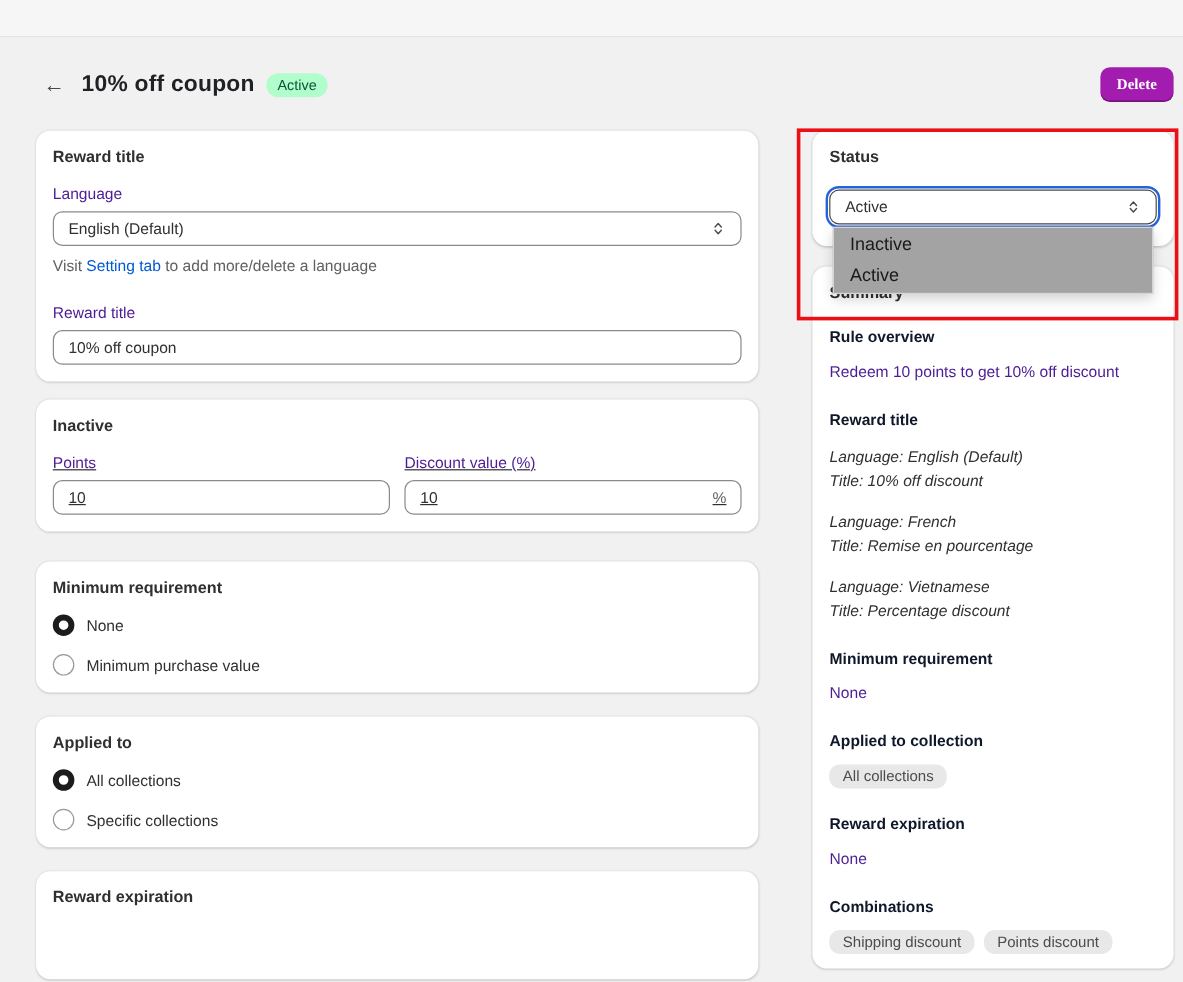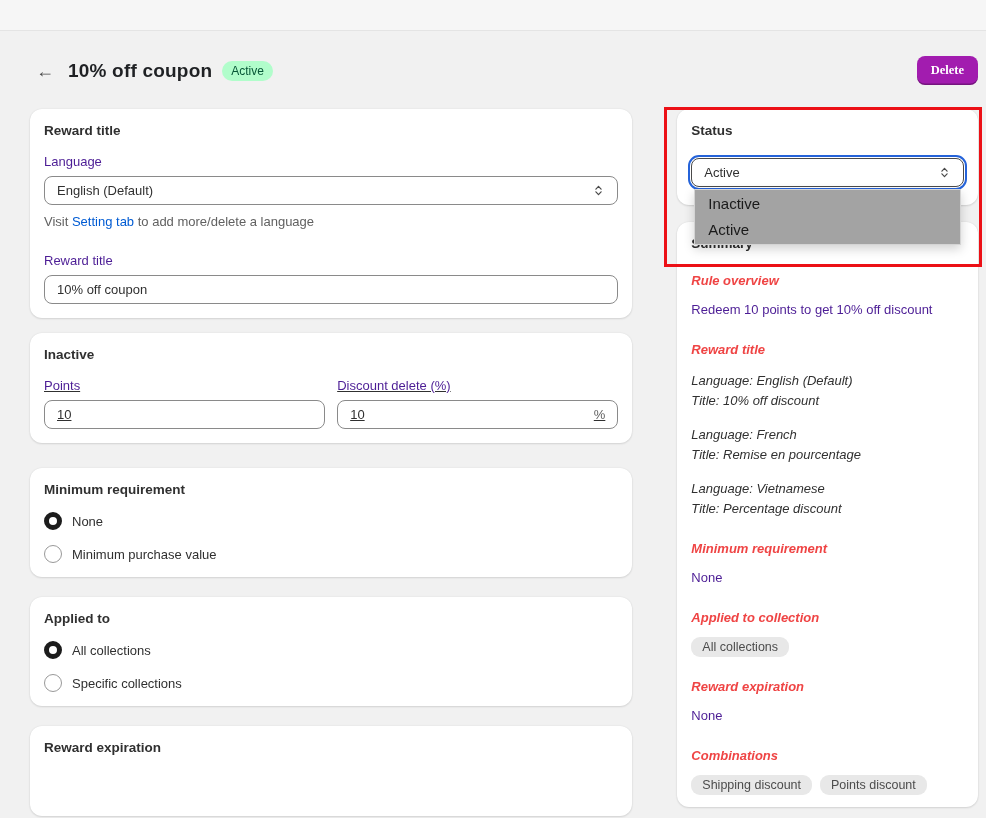--- a/index.html
+++ b/index.html
@@ -64,21 +64,21 @@
   .status-card { height:96px; margin-bottom:17px; position:relative; }
   .select-wrap { position:relative; margin-top:20px; }
   .select.focused { border-color:#4a4a4a; outline:2.5px solid #2563d9; outline-offset:1px; }
   .dropdown { position:absolute; top:calc(100% + 2px); left:3px; right:3px;
               background:#a3a3a3; border:1px solid #d4d4d4;
               box-shadow:0 4px 10px rgba(0,0,0,.18); z-index:60; padding:1px 0; }
   .dropdown .opt { font-size:15px; padding:4px 10px 5px 13px; color:#1a1a1a; cursor:pointer; }
 
   
   .summary-card { height:585px; position:relative; z-index:1; }
-  .sum-label { font-weight:600; color:#ef4444; margin-top:22px;font-style:italic; }
+  .sum-label { font-weight:600; color:#0f172a; margin-top:22px; }
   .sum-text  { margin-top:12px; line-height:20px; color:#4c1d95; }
   .entry { margin-top:14px; line-height:20px;font-style:italic; }
   .entry:first-of-type { margin-top:12px; }
   .pill-row { margin-top:12px; display:flex; gap:8px; }
   .pill { display:inline-block; background:#e8e8e8; color:#4c4c4c;
           font-size:12.5px; padding:3px 11px; border-radius:9px; }
 
   
   .annotation { position:absolute; left:664px; top:107px; width:318px; height:160px;
                 border:3px solid #ec1016; z-index:80; pointer-events:none; }
@@ -125,21 +125,21 @@
       <div class="card mb25">
         <h2>Inactive</h2>
         <div class="two-col">
           <div>
             <div class="field-label">Points</div>
             <div class="input-wrap">
               <input type="text" value="10" style="">
             </div>
           </div>
           <div>
-            <div class="field-label">Discount delete (%)</div>
+            <div class="field-label">Discount value (%)</div>
             <div class="input-wrap">
               <input type="text" value="10" style="">
               <span class="suffix">%</span>
             </div>
           </div>
         </div>
       </div>
 
       <div class="card mb20">
         <h2>Minimum requirement</h2>

